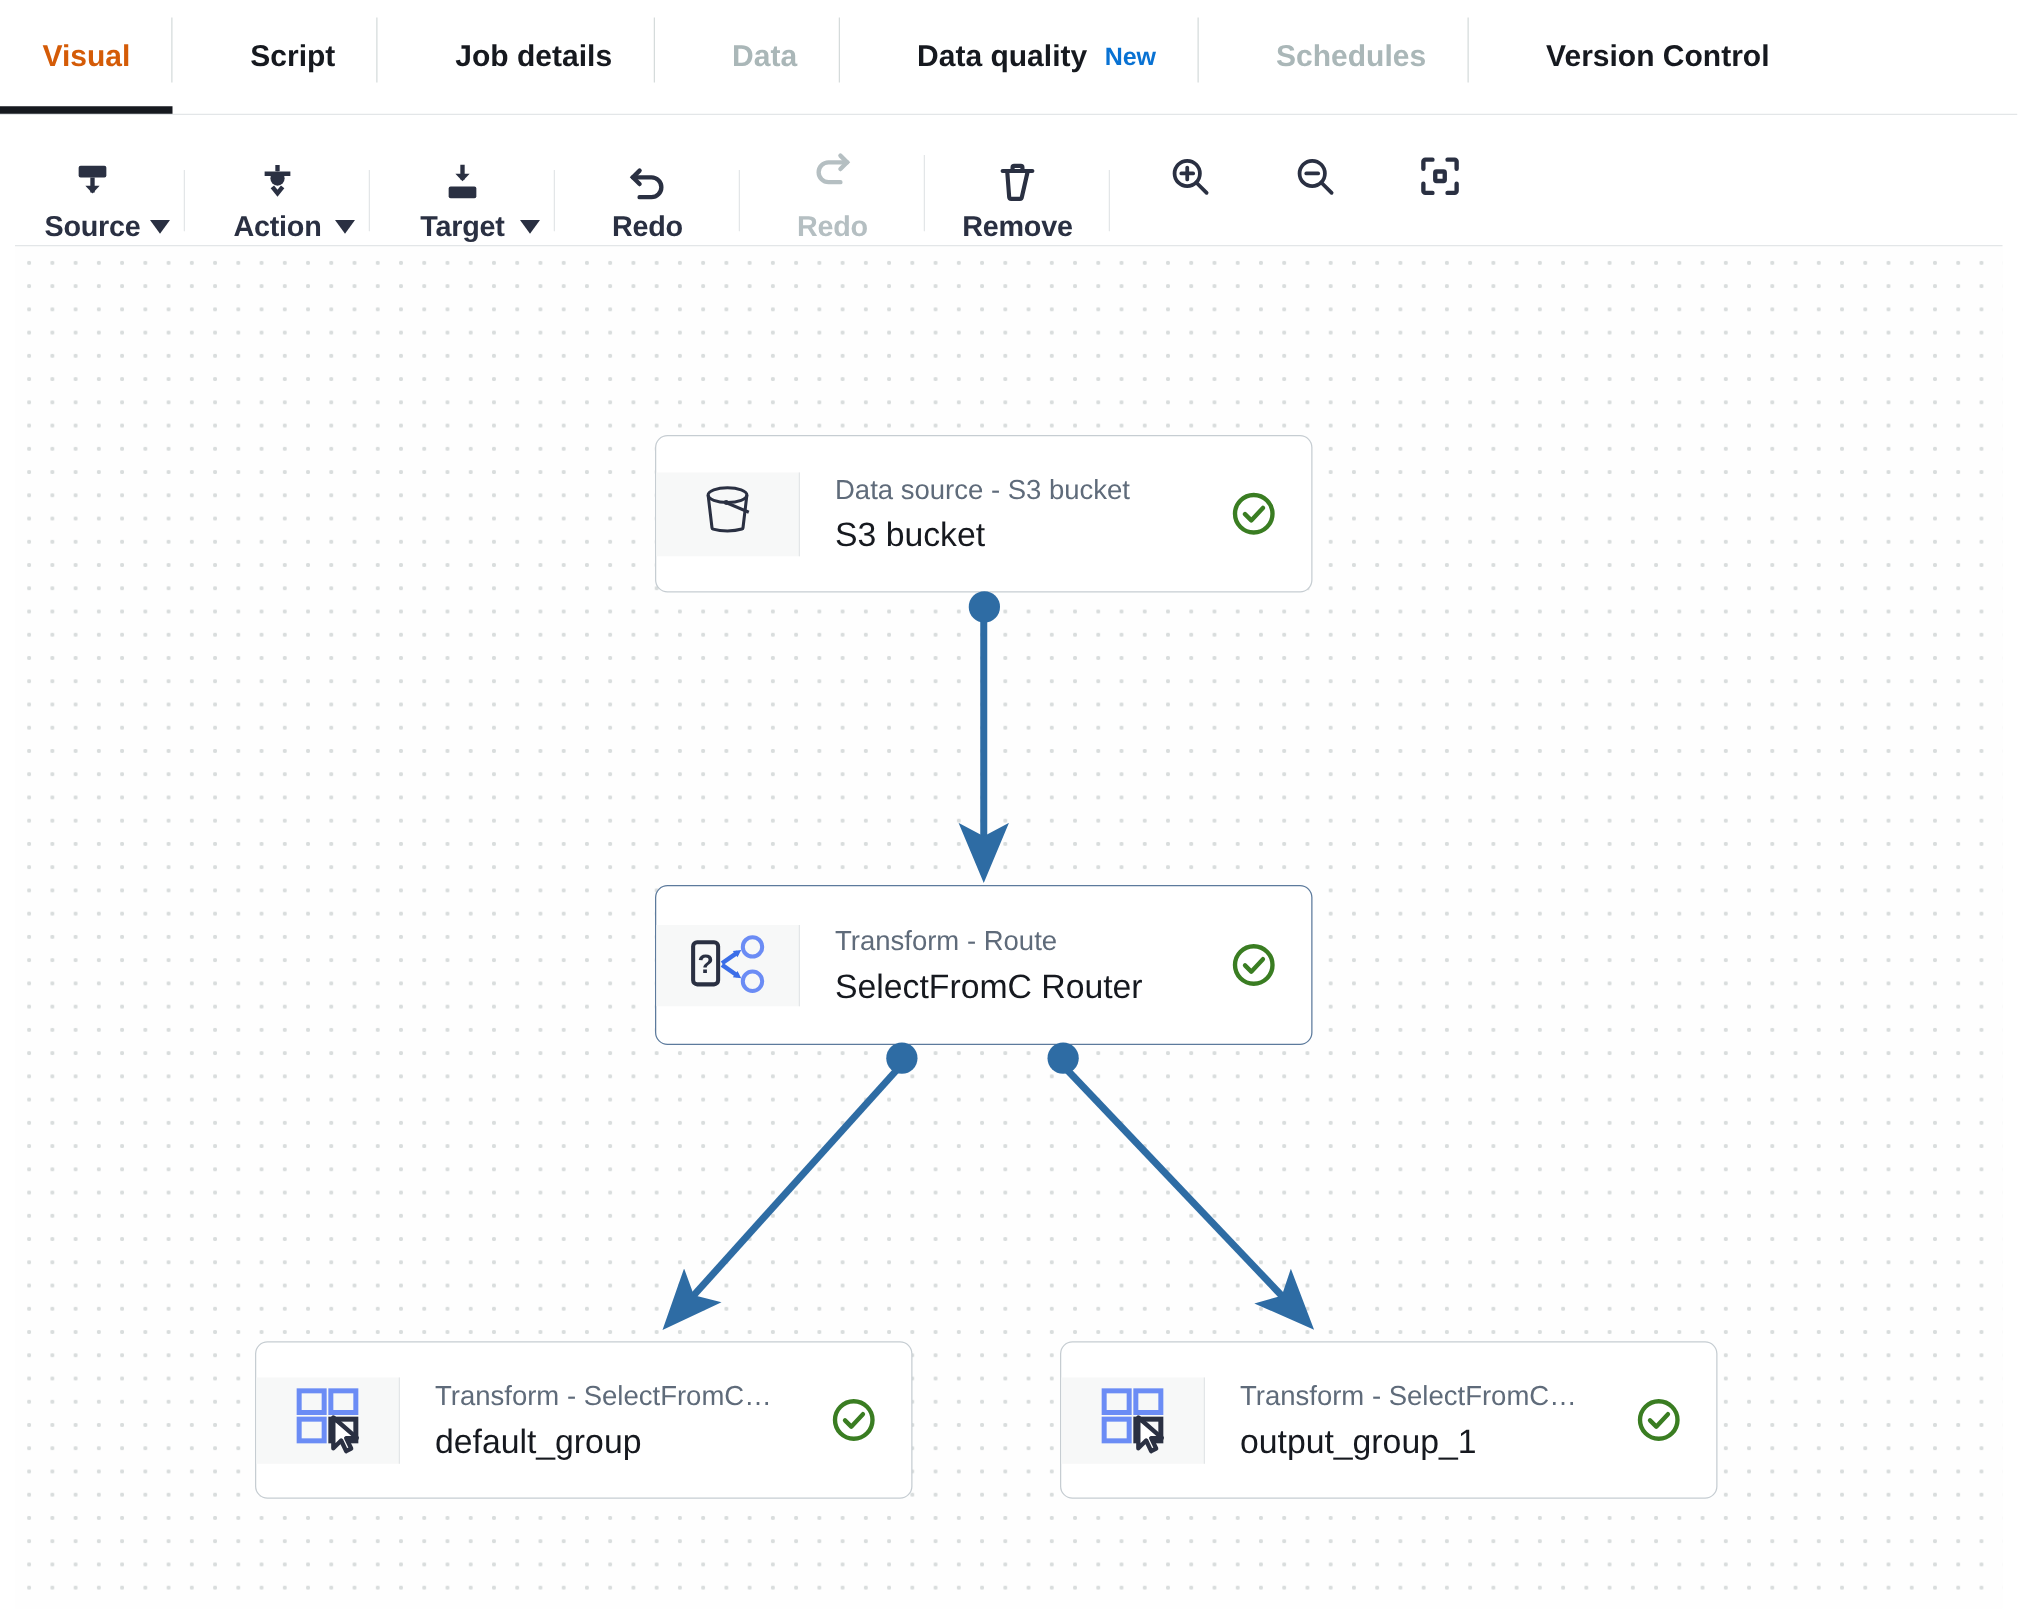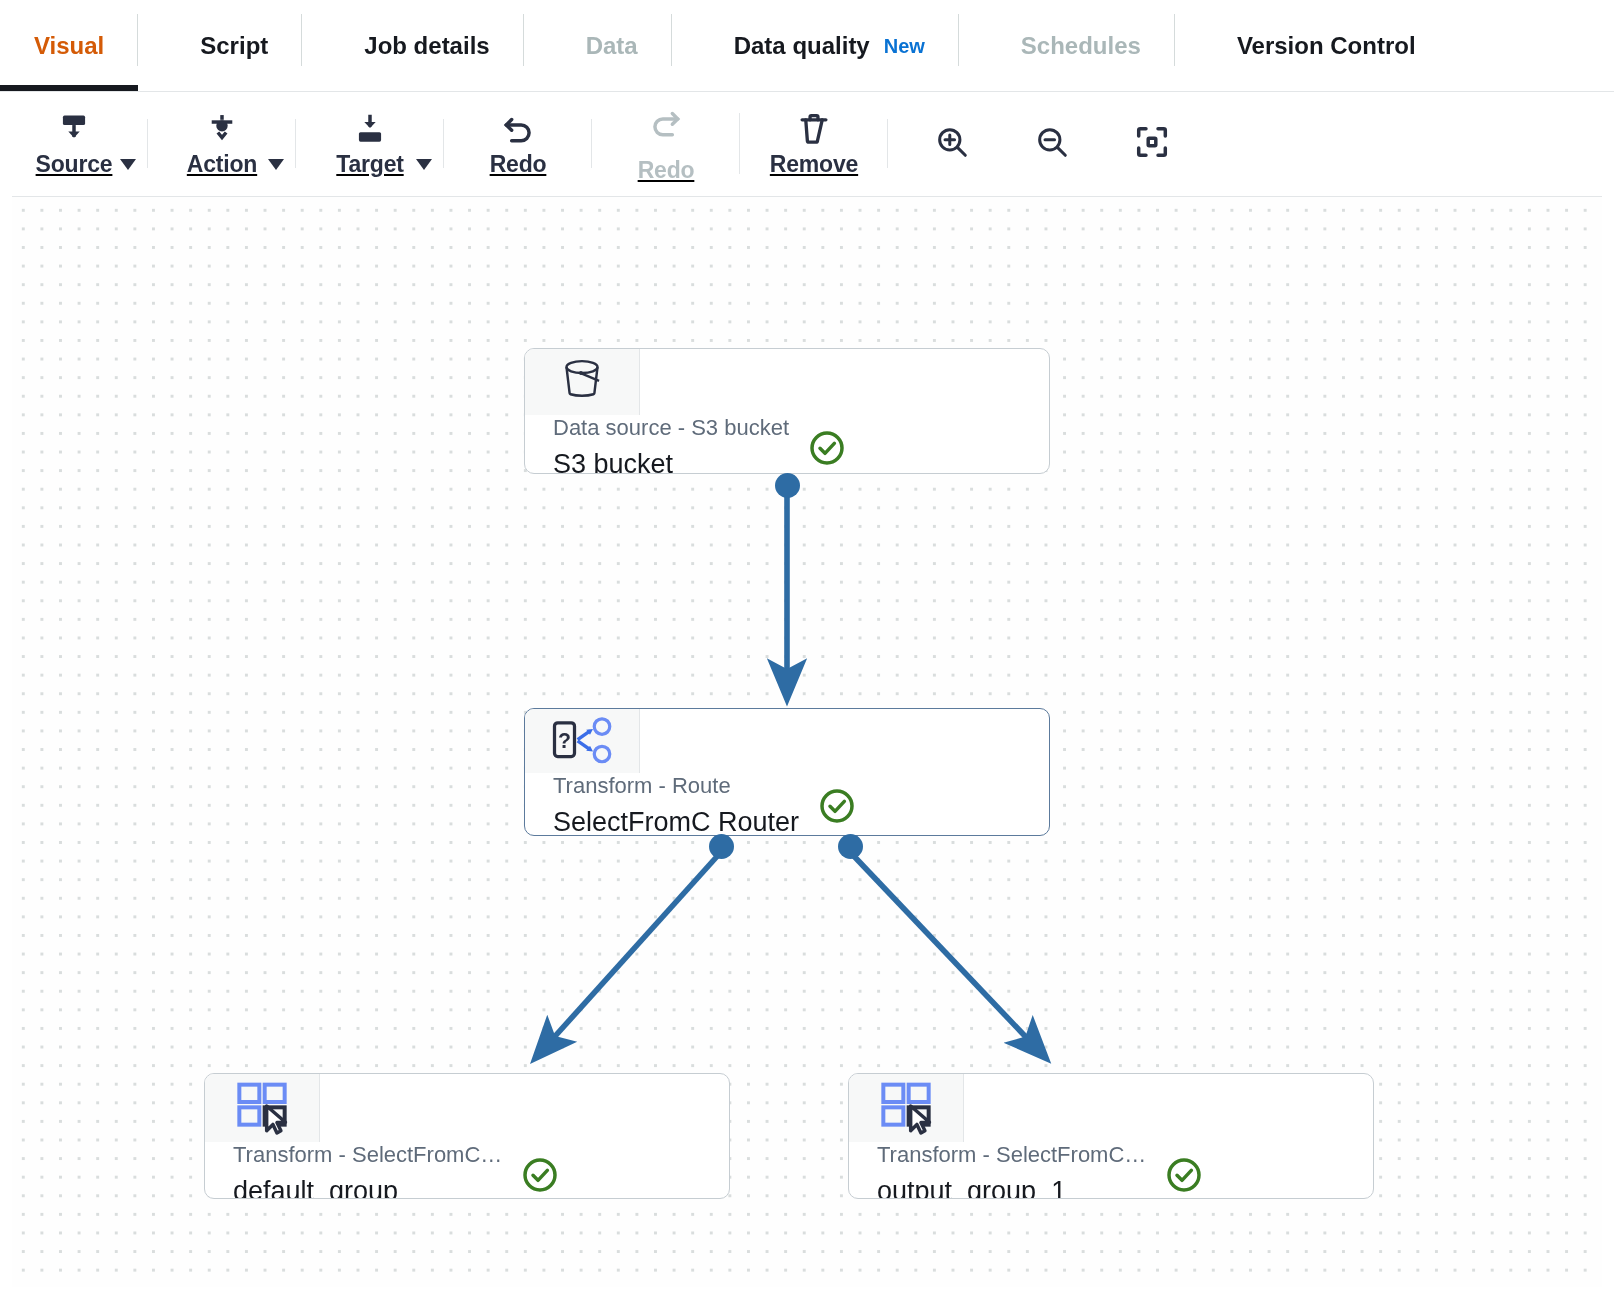--- a/index.html
+++ b/index.html
@@ -75,23 +75,22 @@
   }
 
   
   .toolbar {
     position: absolute;
     left: 0; top: 92px;
     width: 1288px;
     height: 103px;
     background: #ffffff;
     display: flex;
-    align-items: center;
+    align-items: flex-end;
     box-sizing: border-box;
-    text-decoration: underline;
   }
   .tbtn {
     position: relative;
     width: 148px;
     display: flex;
     flex-direction: column;
     align-items: center;
     justify-content: center;
     color: #2a3042;
     cursor: pointer;
@@ -161,28 +160,27 @@
     left: 0; top: 0;
     width: 1590px;
     height: 1090px;
     pointer-events: none;
   }
 
   
   .node {
     position: absolute;
     display: flex;
-    align-items: flex-start;
+    align-items: center;
     background: #ffffff;
     border: 1px solid #c6cdd2;
     border-radius: 10px;
     box-sizing: border-box;
     overflow: hidden;
     cursor: pointer;
-    flex-direction: column;
   }
   .node.selected {
     border-color: #5c7a9c;
   }
   .node .iconcell {
     width: 114px;
     background: #f7f8f8;
     border-right: 1px solid #e3e6e8;
     display: flex;
     align-items: center;

